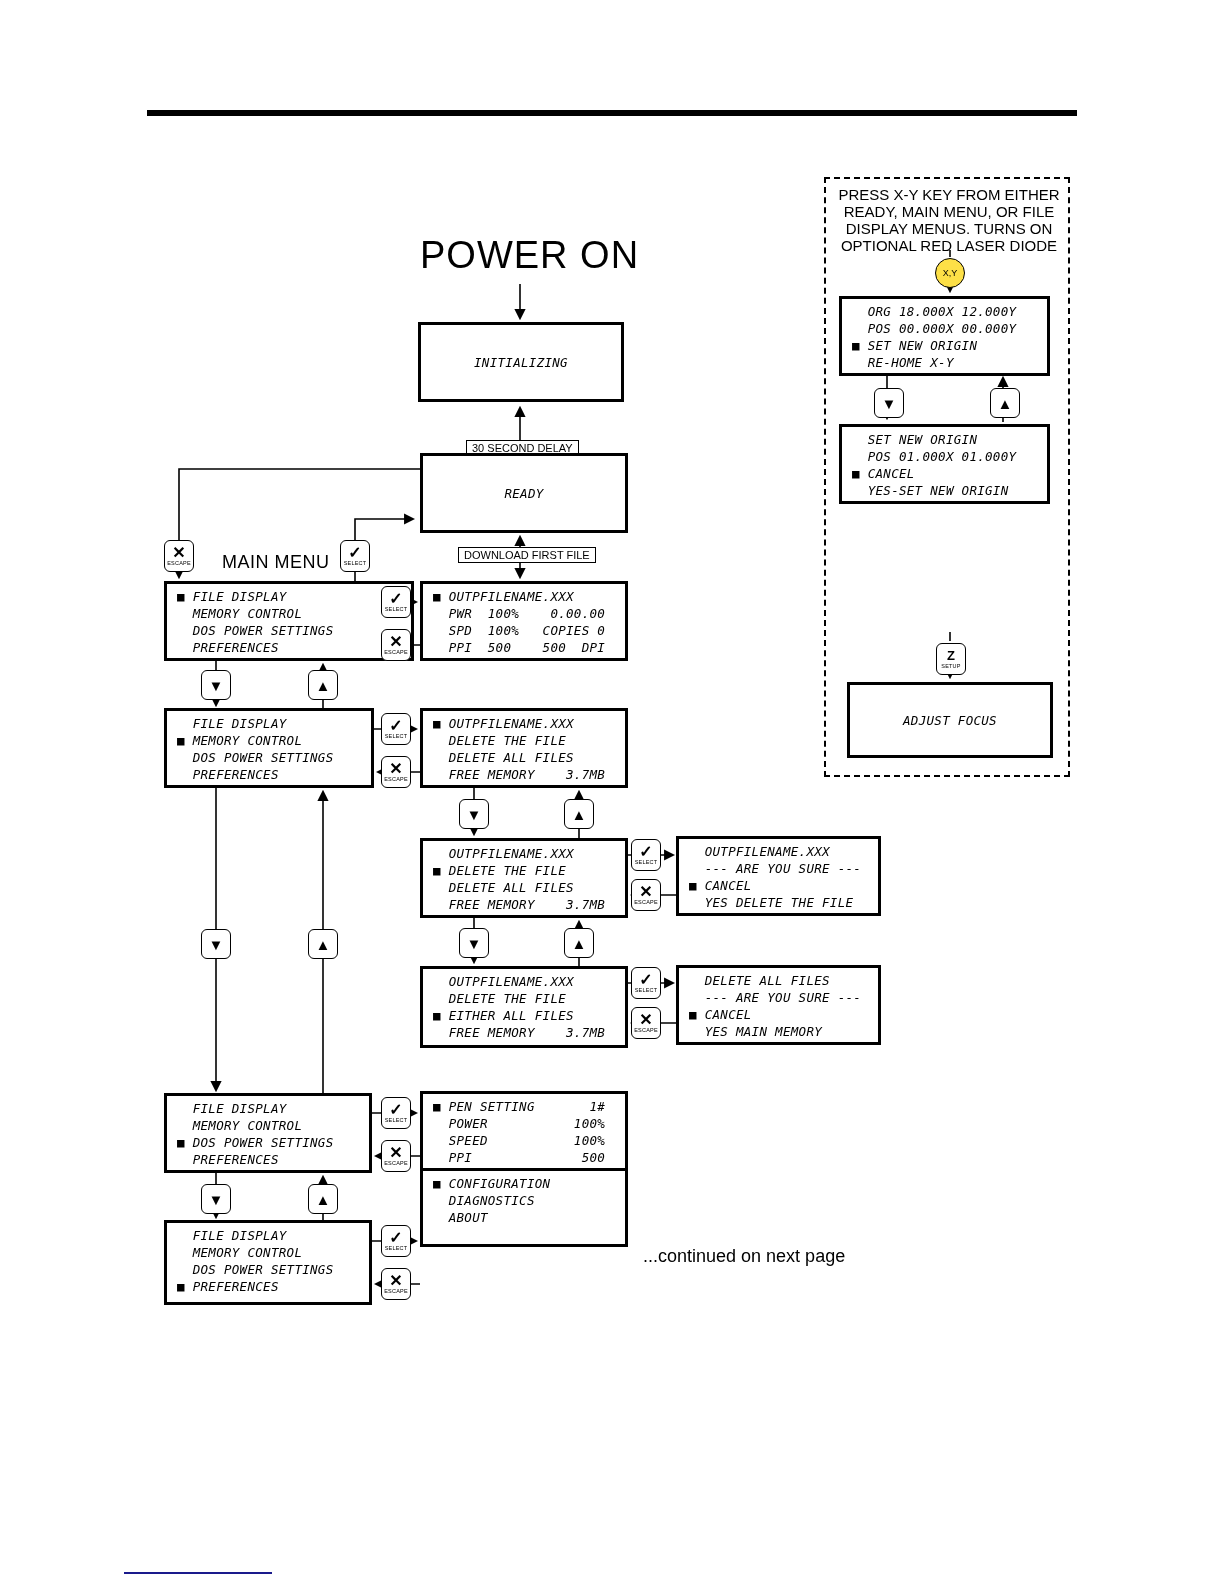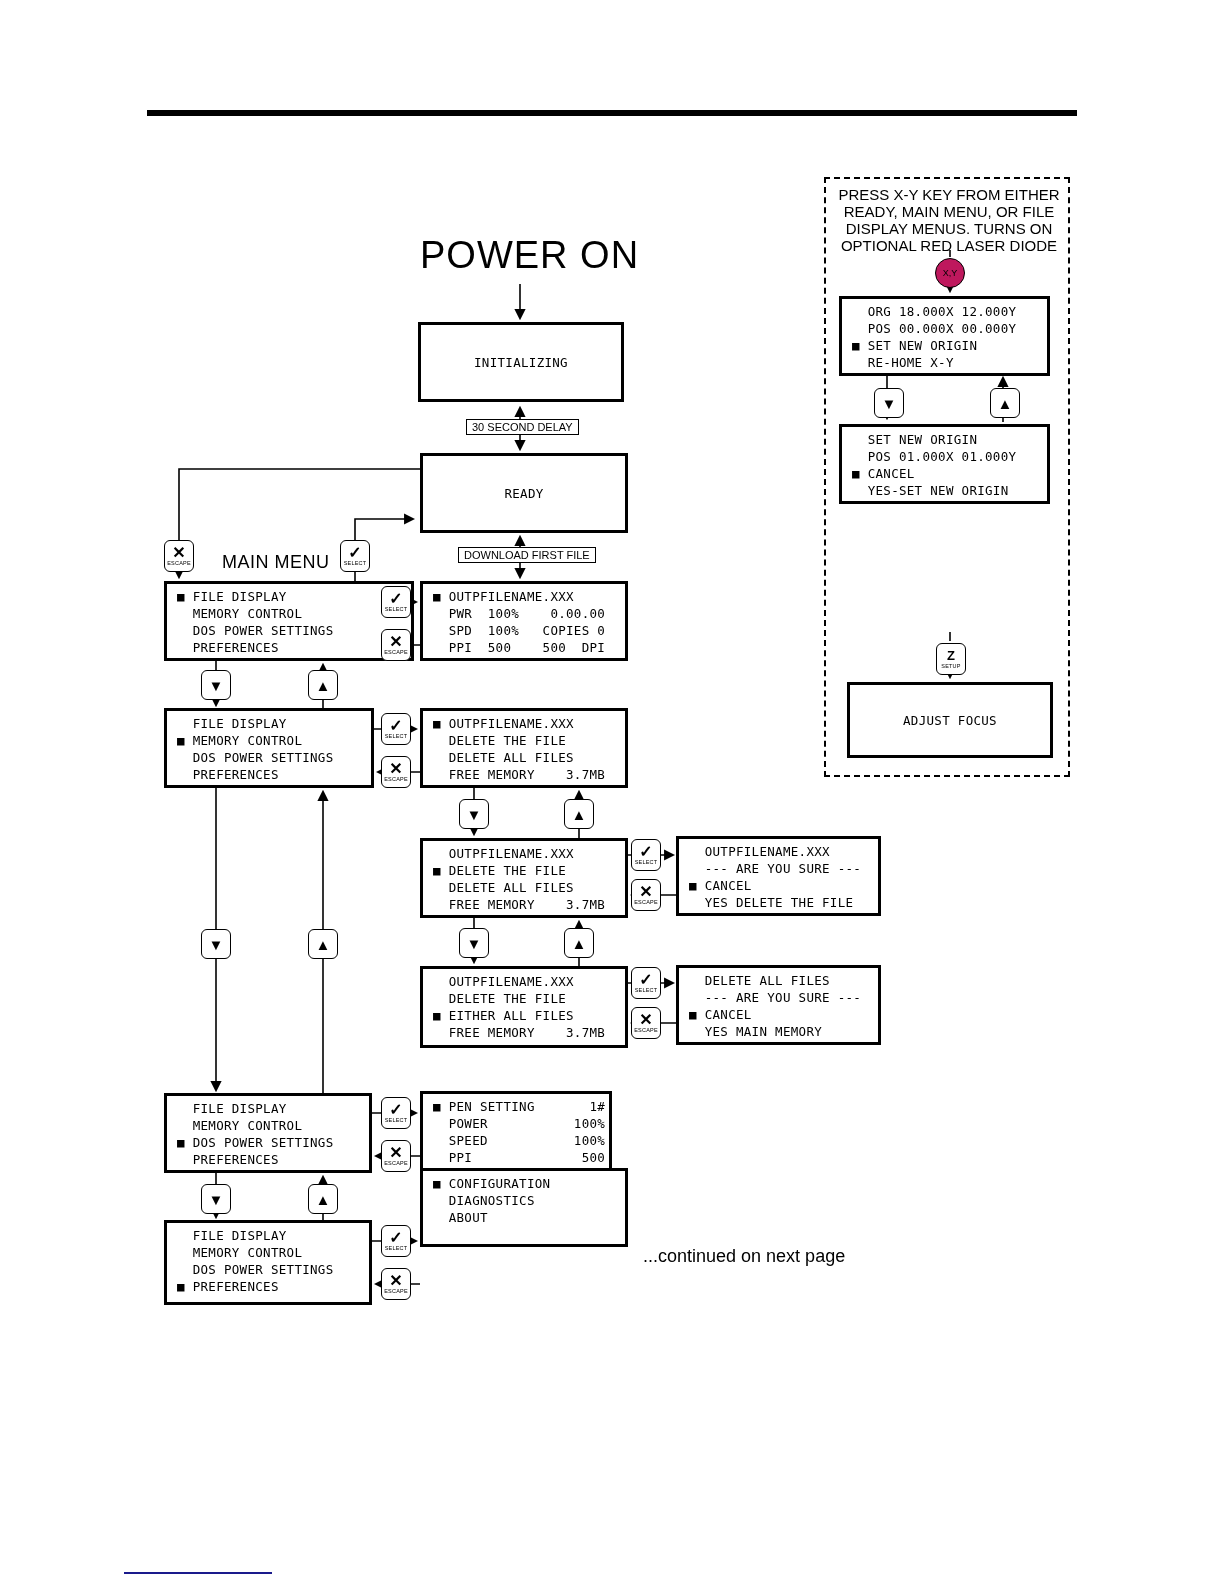--- a/index.html
+++ b/index.html
@@ -9,32 +9,32 @@
   .abs{position:absolute;z-index:2;}
   .toprule{background:#000;height:6px;}
   .footrule{background:#1a1a8c;height:2px;}
   .title{font-size:38px;letter-spacing:1px;text-align:center;white-space:nowrap;}
   .seclabel{font-size:18px;letter-spacing:.5px;white-space:nowrap;}
   .tagbox{border:1.5px solid #000;background:#fff;font-size:11px;padding:1px 5px;
           white-space:nowrap;text-align:center;}
   .continued{font-size:18px;white-space:nowrap;}
   .lcdbox{border:3px solid #000;background:#fff;box-sizing:border-box;}
   .lcdpad{padding:4px 0 0 10px;}
-  .lcd-line{font-family:"DejaVu Sans Mono",monospace;font-size:12.5px;
+  .lcd-line{font-family:"DejaVu Sans Mono",monospace;font-style:italic;font-size:12.5px;
             line-height:17px;letter-spacing:.3px;white-space:pre;}
   .lcd-center{display:flex;align-items:center;justify-content:center;height:100%;}
   .key{border:1.6px solid #000;border-radius:6px;background:#fff;box-sizing:border-box;
        width:30px;height:32px;display:flex;flex-direction:column;align-items:center;
        justify-content:center;line-height:1;}
   .key .glyph{font-size:16px;font-weight:bold;line-height:14px;}
   .key .klabel{font-size:5.5px;letter-spacing:.2px;margin-top:1px;}
   .akey{border:1.6px solid #000;border-radius:6px;background:#fff;box-sizing:border-box;
         width:30px;height:30px;display:flex;align-items:center;justify-content:center;
         font-size:15px;line-height:1;}
-  .ckey{border:1.6px solid #000;border-radius:50%;background:#be185d;box-sizing:border-box;
+  .ckey{border:1.6px solid #000;border-radius:50%;background:#fde047;box-sizing:border-box;
         width:30px;height:30px;display:flex;align-items:center;justify-content:center;
         font-size:9px;}
   .dashpanel{border:2px dashed #000;box-sizing:border-box;}
   .note{font-size:15px;line-height:17px;text-align:center;}
 </style>
 </head>
 <body>
 
 <div class="canvas">
 
@@ -87,21 +87,21 @@
   <div class="abs footrule" style="left:124px;top:1572px;width:148px;"></div>
 
   <div class="abs lcdbox" style="left:418px;top:322px;width:206px;height:80px;">
     <div class="lcd-center">
         <span class="lcd-line">INITIALIZING</span>
       </div>
   </div>
 
   <div class="abs title" style="left:420px;top:234px;width:208px;">POWER ON</div>
 
-  <div class="abs tagbox" style="left:466px;top:419px;">30 SECOND DELAY</div>
+  <div class="abs tagbox" style="left:466px;top:440px;">30 SECOND DELAY</div>
 
   <div class="abs lcdbox" style="left:420px;top:453px;width:208px;height:80px;">
     <div class="lcd-center">
         <span class="lcd-line">READY</span>
       </div>
   </div>
 
   <div class="abs tagbox" style="left:458px;top:547px;">DOWNLOAD FIRST FILE</div>
   <div class="abs seclabel" style="left:222px;top:552px;">MAIN MENU</div>
 
@@ -233,21 +233,21 @@
     <div class="lcd-line">  PREFERENCES</div>
   </div>
   <div class="abs key" style="left:381px;top:1097px;">
     <span class="glyph">✓</span>
     <span class="klabel">SELECT</span>
   </div>
   <div class="abs key" style="left:381px;top:1140px;">
     <span class="glyph">✕</span>
     <span class="klabel">ESCAPE</span>
   </div>
-  <div class="abs lcdbox lcdpad" style="left:420px;top:1091px;width:192px;height:82px;">
+  <div class="abs lcdbox lcdpad" style="left:420px;top:1091px;width:208px;height:82px;">
     <div class="lcd-line">■ PEN SETTING       1#</div>
     <div class="lcd-line">  POWER           100%</div>
     <div class="lcd-line">  SPEED           100%</div>
     <div class="lcd-line">  PPI              500</div>
   </div>
 
   <div class="abs akey" style="left:201px;top:1184px;">
       <span>▼</span>
     </div>
   <div class="abs akey" style="left:308px;top:1184px;">

